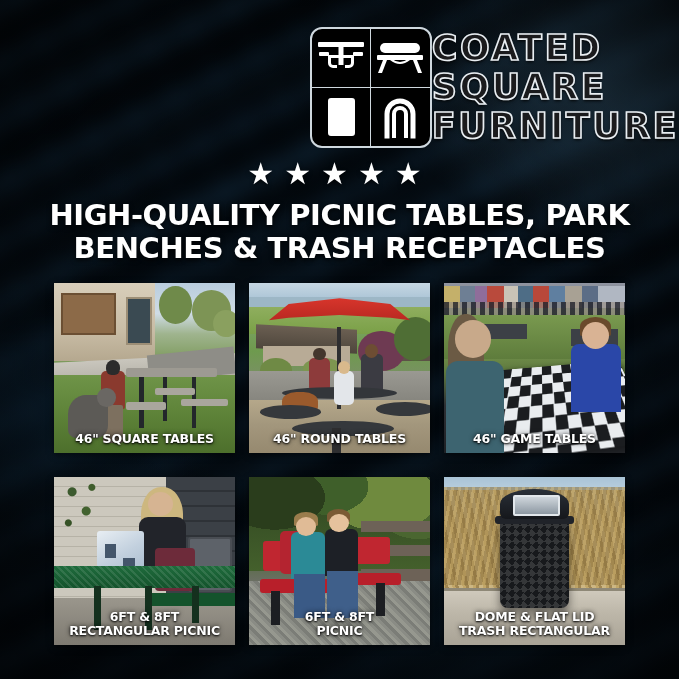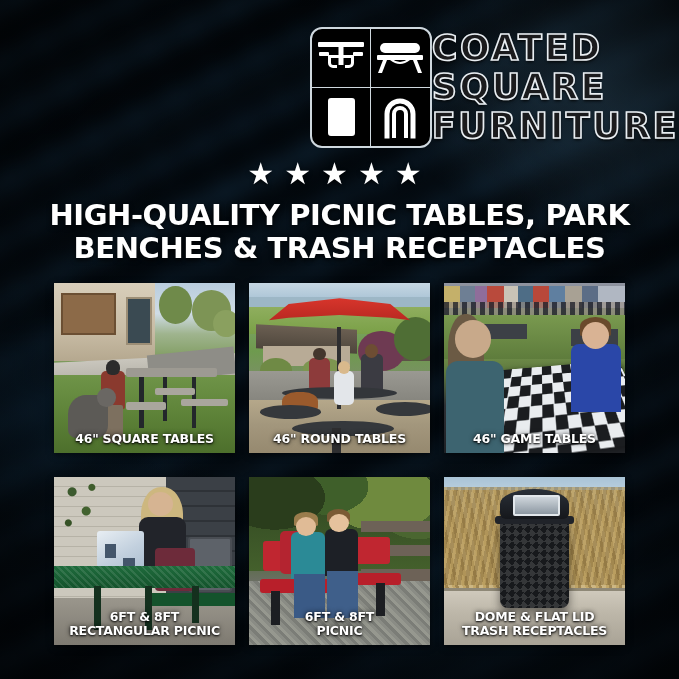--- a/index.html
+++ b/index.html
@@ -569,19 +569,19 @@
           <div class="s6-walk"></div>
           <div class="s6-can">
               <div class="s6-mesh"></div>
             </div>
           <div class="s6-rim"></div>
           <div class="s6-dome"></div>
           <div class="s6-opening"></div>
         </div>
         <div class="caption">
           <span class="cl">DOME &amp; FLAT LID</span>
-          <span class="cl">TRASH RECEPTACLES</span>
+          <span class="cl">TRASH RECTANGULAR</span>
         </div>
       </div>
 
     </div>
   </div>
 </div>
 
 </body></html>

